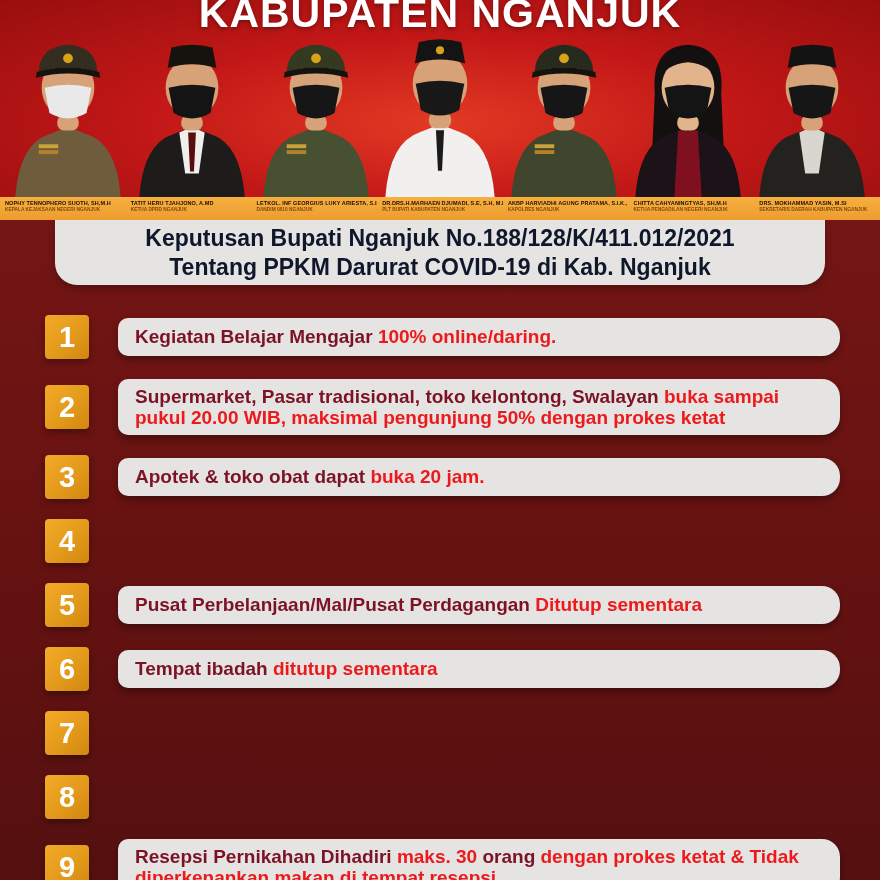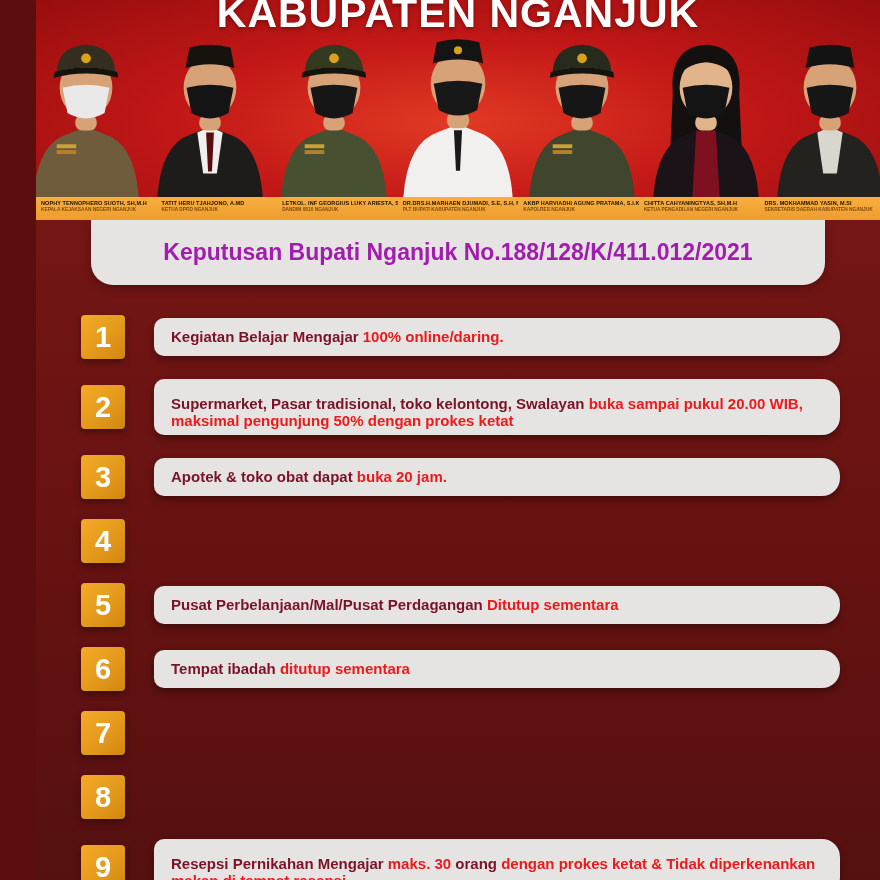--- a/index.html
+++ b/index.html
@@ -7,21 +7,21 @@
     --band-orange:#f2a437;
     --panel-gray:#e5e4e3;
     --body-maroon:#671312;
     --badge-gold:#ea9e1e;
     --text-dark:#7b1226;
     --text-red:#ec1a1c;
   }
   *{margin:0;padding:0;box-sizing:border-box;}
   html,body{width:880px;height:880px;overflow:hidden;}
   body{font-family:"Liberation Sans",sans-serif;background:#5a0e0d;}
-  .poster{width:880px;height:880px;display:flex;flex-direction:column;position:relative;padding-left:36px;}
+  .poster{width:880px;height:880px;display:flex;flex-direction:column;position:relative;}
 
   
   .hero{
     height:197px;position:relative;overflow:hidden;flex:none;
     background:radial-gradient(ellipse 70% 90% at 50% 62%, #e23a24 0%, #c21717 48%, #970e0e 100%);
   }
   .hero-title{
     margin-top:-7px;text-align:center;color:#ffffff;
     font-size:41px;font-weight:800;letter-spacing:1px;line-height:1.0;
     text-shadow:0 2px 4px rgba(0,0,0,.35);white-space:nowrap;
@@ -54,21 +54,21 @@
     flex:1;position:relative;
     background:linear-gradient(180deg,#741615 0%,#651211 50%,#531010 100%);
   }
   .decree{
     margin:0 55px;height:65px;background:var(--panel-gray);
     border-radius:0 0 22px 22px;
     display:flex;flex-direction:column;justify-content:center;align-items:center;
     box-shadow:0 4px 8px rgba(0,0,0,.25);
   }
   .decree-line{
-    color:#a21caf;font-weight:800;font-size:23px;line-height:1.22;
+    color:#0f172a;font-weight:800;font-size:23px;line-height:1.22;
     text-align:center;white-space:nowrap;
   }
 
   
   .rows{padding:30px 40px 0 45px;}
   .row{display:flex;align-items:center;margin-bottom:20px;}
   .badge{
     width:44px;height:44px;flex:none;margin-right:29px;
     background:linear-gradient(135deg,#f4aa27 0%,#e39a1b 55%,#d1860f 100%);
     border-radius:4px;display:flex;align-items:center;justify-content:center;
@@ -76,21 +76,21 @@
   }
   .badge span{color:#ffffff;font-size:29px;font-weight:800;line-height:1;}
   .bar{
     flex:1;background:var(--panel-gray);
     border-radius:10px 18px 18px 10px;
     min-height:38px;display:flex;align-items:center;
     padding:6px 22px 6px 17px;
     box-shadow:0 4px 7px rgba(0,0,0,.33);
   }
   .bar-text{
-    font-size:15px;font-weight:700;line-height:1.14;white-space:pre-wrap;
+    font-size:19px;font-weight:700;line-height:1.14;white-space:pre-wrap;
   }
   .row.two .bar{min-height:56px;align-items:flex-end;}
   .seg-dark{color:var(--text-dark);}
   .seg-red{color:var(--text-red);}
 </style>
 </head>
 <body>
 
 <div class="poster">
 
@@ -196,20 +196,21 @@
     <div class="name-col">
       <div class="nm">DRS. MOKHAMMAD YASIN, M.SI</div>
       <div class="tt">SEKRETARIS DAERAH KABUPATEN NGANJUK</div>
     </div>
   </div>
 
   <div class="lower">
 
     <div class="decree">
       <div class="decree-line">Keputusan Bupati Nganjuk No.188/128/K/411.012/2021</div>
+      <div class="decree-line">Tentang PPKM Darurat COVID-19 di Kab. Nganjuk</div>
     </div>
 
     <div class="rows">
       <div class="row">
         <div class="badge">
             <span>1</span>
           </div>
         <div class="bar">
             <div class="bar-text"><span class="seg-dark">Kegiatan Belajar Mengajar </span><span class="seg-red">100% online/daring.</span></div>
           </div>
@@ -259,18 +260,18 @@
       <div class="row">
         <div class="badge">
             <span>8</span>
           </div>
       </div>
       <div class="row two">
         <div class="badge">
             <span>9</span>
           </div>
         <div class="bar">
-            <div class="bar-text"><span class="seg-dark">Resepsi Pernikahan Mengajar </span><span class="seg-red">maks. 30 </span><span class="seg-dark">orang </span><span class="seg-red">dengan prokes ketat &amp; Tidak diperkenankan makan di tempat resepsi</span></div>
+            <div class="bar-text"><span class="seg-dark">Resepsi Pernikahan Dihadiri </span><span class="seg-red">maks. 30 </span><span class="seg-dark">orang </span><span class="seg-red">dengan prokes ketat &amp; Tidak diperkenankan makan di tempat resepsi</span></div>
           </div>
       </div>
     </div>
   </div>
 </div>
 
 </body></html>

